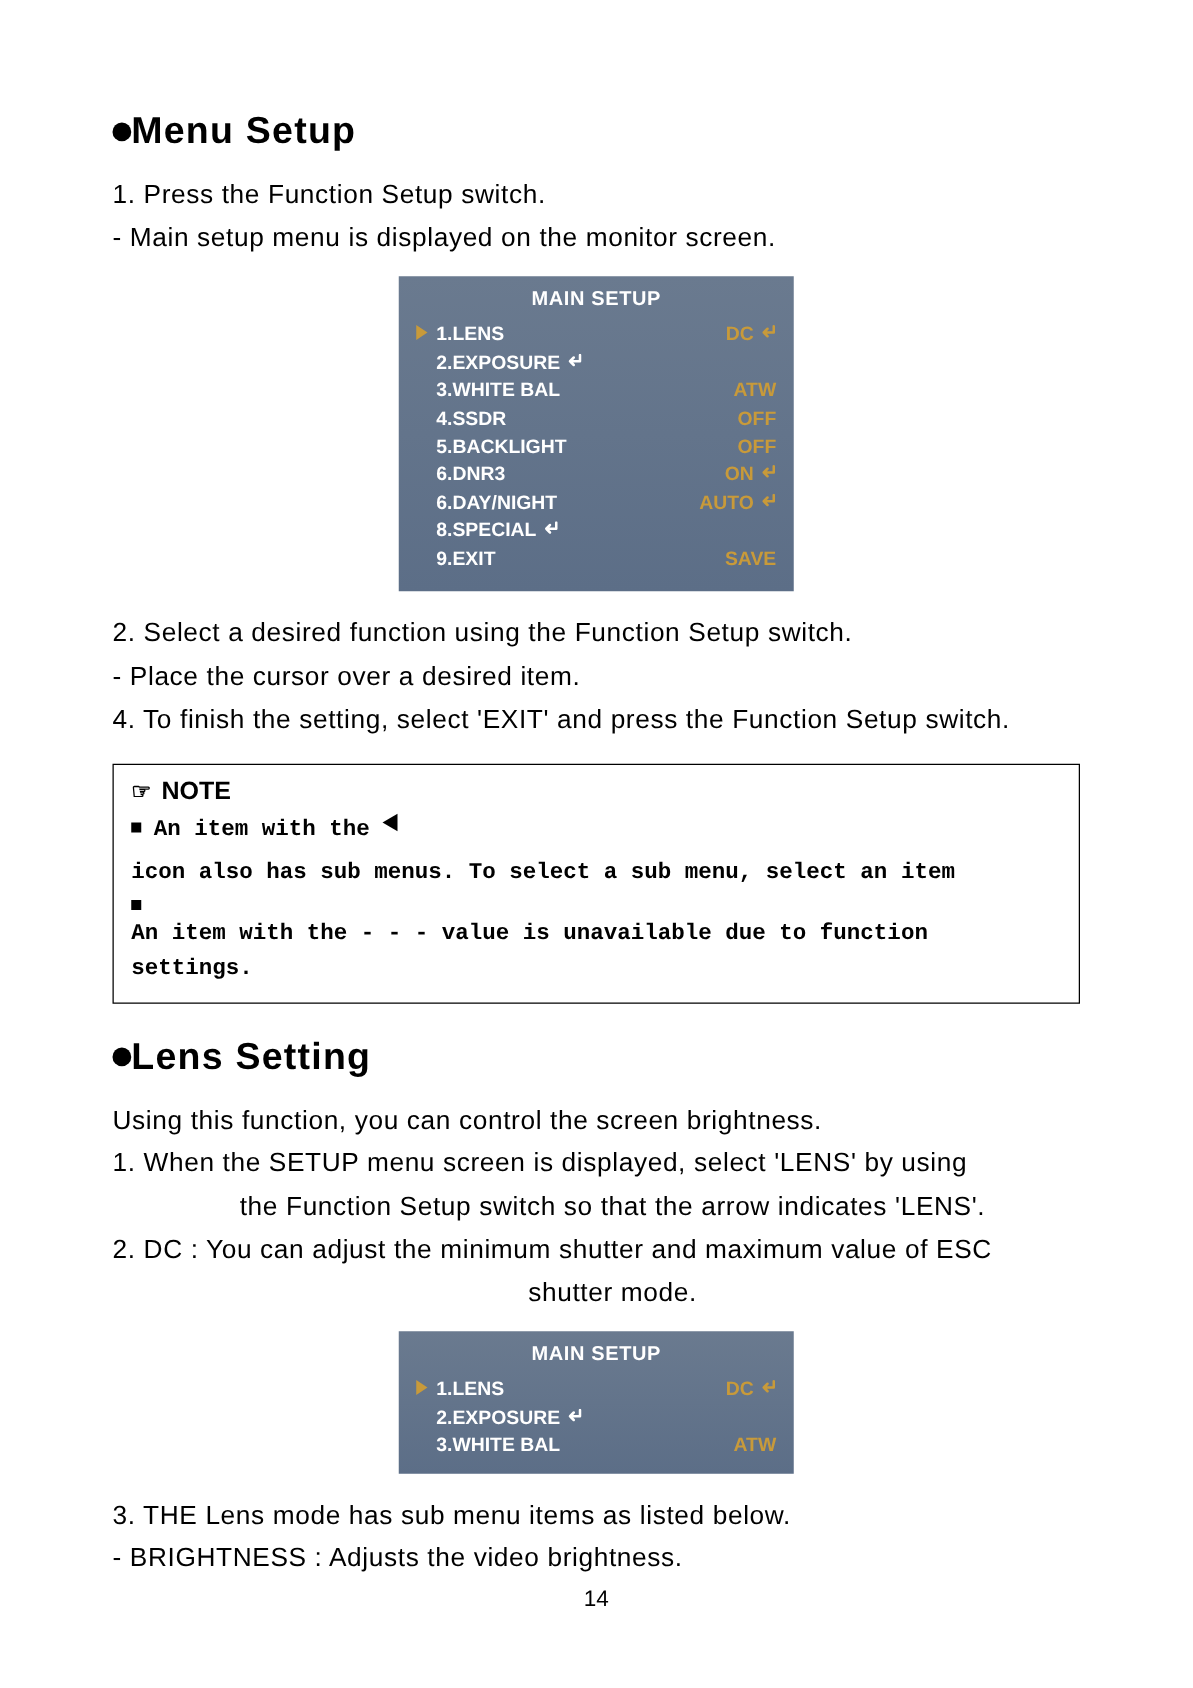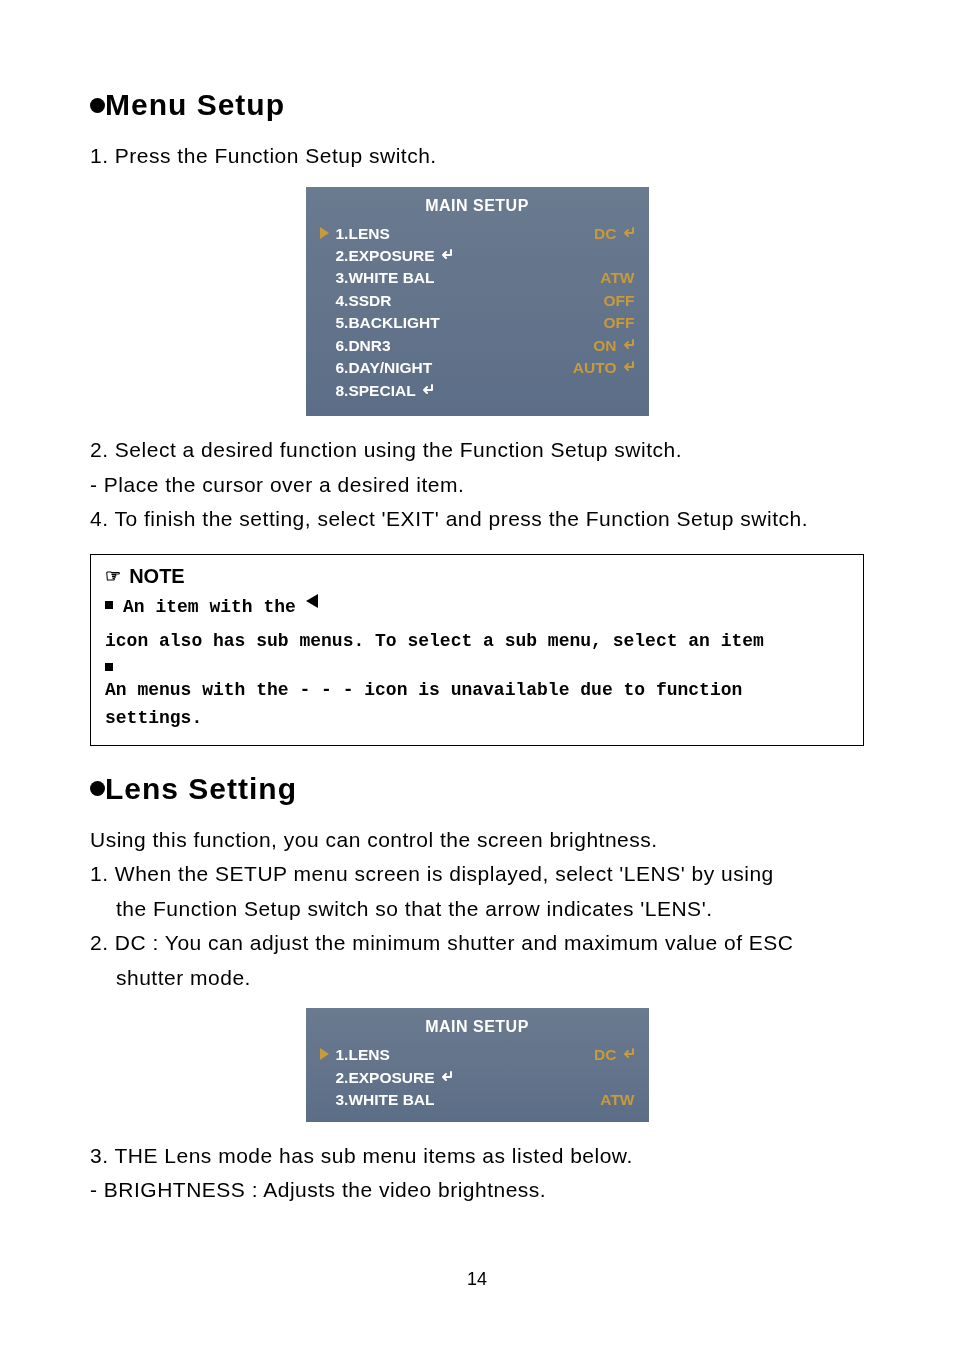--- a/index.html
+++ b/index.html
@@ -27,21 +27,21 @@
     background: #000;
     border-radius: 50%;
   }
   .body-text {
     font-size: 21px;
     line-height: 1.55;
     letter-spacing: 0.5px;
   }
   .body-text p { margin-bottom: 2px; }
   .menu-box {
-    width: 343px;
+    width: 316px;
     margin: 14px auto 18px auto;
     background: linear-gradient(180deg,#6a7a8f 0%, #5c6e87 100%);
     color: #fff;
     padding: 10px 14px 14px 14px;
     font-family: Arial, Helvetica, sans-serif;
     font-size: 16px;
     font-weight: bold;
   }
   .menu-title {
     text-align: center;
@@ -90,32 +90,33 @@
   .sq-bullet { display:inline-block; width:8px; height:8px; background:#000; margin-top:7px; margin-right:4px; flex-shrink:0; }
   .tri-left-black { display:inline-block; width:0;height:0;border-top:7px solid transparent;border-bottom:7px solid transparent;border-right:12px solid #000; margin:0 4px; vertical-align:middle; }
   .hand-icon { font-size:18px; }
   .page-num {
     position:absolute;
     bottom:60px;
     left:0; right:0;
     text-align:center;
     font-size:18px;
   }
-  .indent { padding-left: 26px; }
+  .indent { padding-left: 26px; text-align: center; }
 </style>
 </head>
 <body>
 
 <div class="section-heading">
   <span class="bullet-large"></span>
   <span>Menu Setup</span>
 </div>
 
 <div class="body-text">
   <p>1. Press the Function Setup switch.</p>
+  <p>- Main setup menu is displayed on the monitor screen.</p>
 </div>
 
 <div class="menu-box">
   <div class="menu-title">MAIN SETUP</div>
   <div id="menu1-rows">
       <div class="menu-row">
         <span class="menu-arrow-cell"><span class="tri-right"></span></span>
         <span class="menu-label">1.LENS</span>
         <span class="menu-spacer"></span>
         <span class="menu-value">DC <span class="enter-icon-yellow"><svg width="14" height="12" viewBox="0 0 14 12">
@@ -162,20 +163,26 @@
         <span class="menu-value">AUTO <span class="enter-icon-yellow"><svg width="14" height="12" viewBox="0 0 14 12">
               <path d="M12 1 L12 6 L4 6 M4 6 L7 3 M4 6 L7 9" fill="none" stroke-width="2" stroke-linecap="round" stroke-linejoin="round"></path>
             </svg></span></span>
       </div>
       <div class="menu-row">
         <span class="menu-arrow-cell"></span>
         <span class="menu-label menu-label-enter">8.SPECIAL <span class="enter-icon-white"><svg width="14" height="12" viewBox="0 0 14 12">
               <path d="M12 1 L12 6 L4 6 M4 6 L7 3 M4 6 L7 9" fill="none" stroke-width="2" stroke-linecap="round" stroke-linejoin="round"></path>
             </svg></span></span>
         <span class="menu-spacer"></span>
+      </div>
+      <div class="menu-row">
+        <span class="menu-arrow-cell"></span>
+        <span class="menu-label">9.EXIT</span>
+        <span class="menu-spacer"></span>
+        <span class="menu-value">SAVE</span>
       </div>
     </div>
 </div>
 
 <div class="body-text">
   <p>2. Select a desired function using the Function Setup switch.</p>
   <p>- Place the cursor over a desired item.</p>
   <p>4. To finish the setting, select 'EXIT' and press the Function Setup switch.</p>
 </div>
 
@@ -186,21 +193,21 @@
   </div>
   <div class="note-body">
     <div class="row">
       <span class="sq-bullet"></span>
       <span>An item with the</span>
       <span class="tri-left-black"></span>
       <span>icon also has sub menus. To select a sub menu, select an item</span>
     </div>
     <div class="row">
       <span class="sq-bullet"></span>
-      <span>An menus with the - - - icon is unavailable due to function settings.</span>
+      <span>An item with the - - - value is unavailable due to function settings.</span>
     </div>
   </div>
 </div>
 
 <div class="section-heading">
   <span class="bullet-large"></span>
   <span>Lens Setting</span>
 </div>
 
 <div class="body-text">

